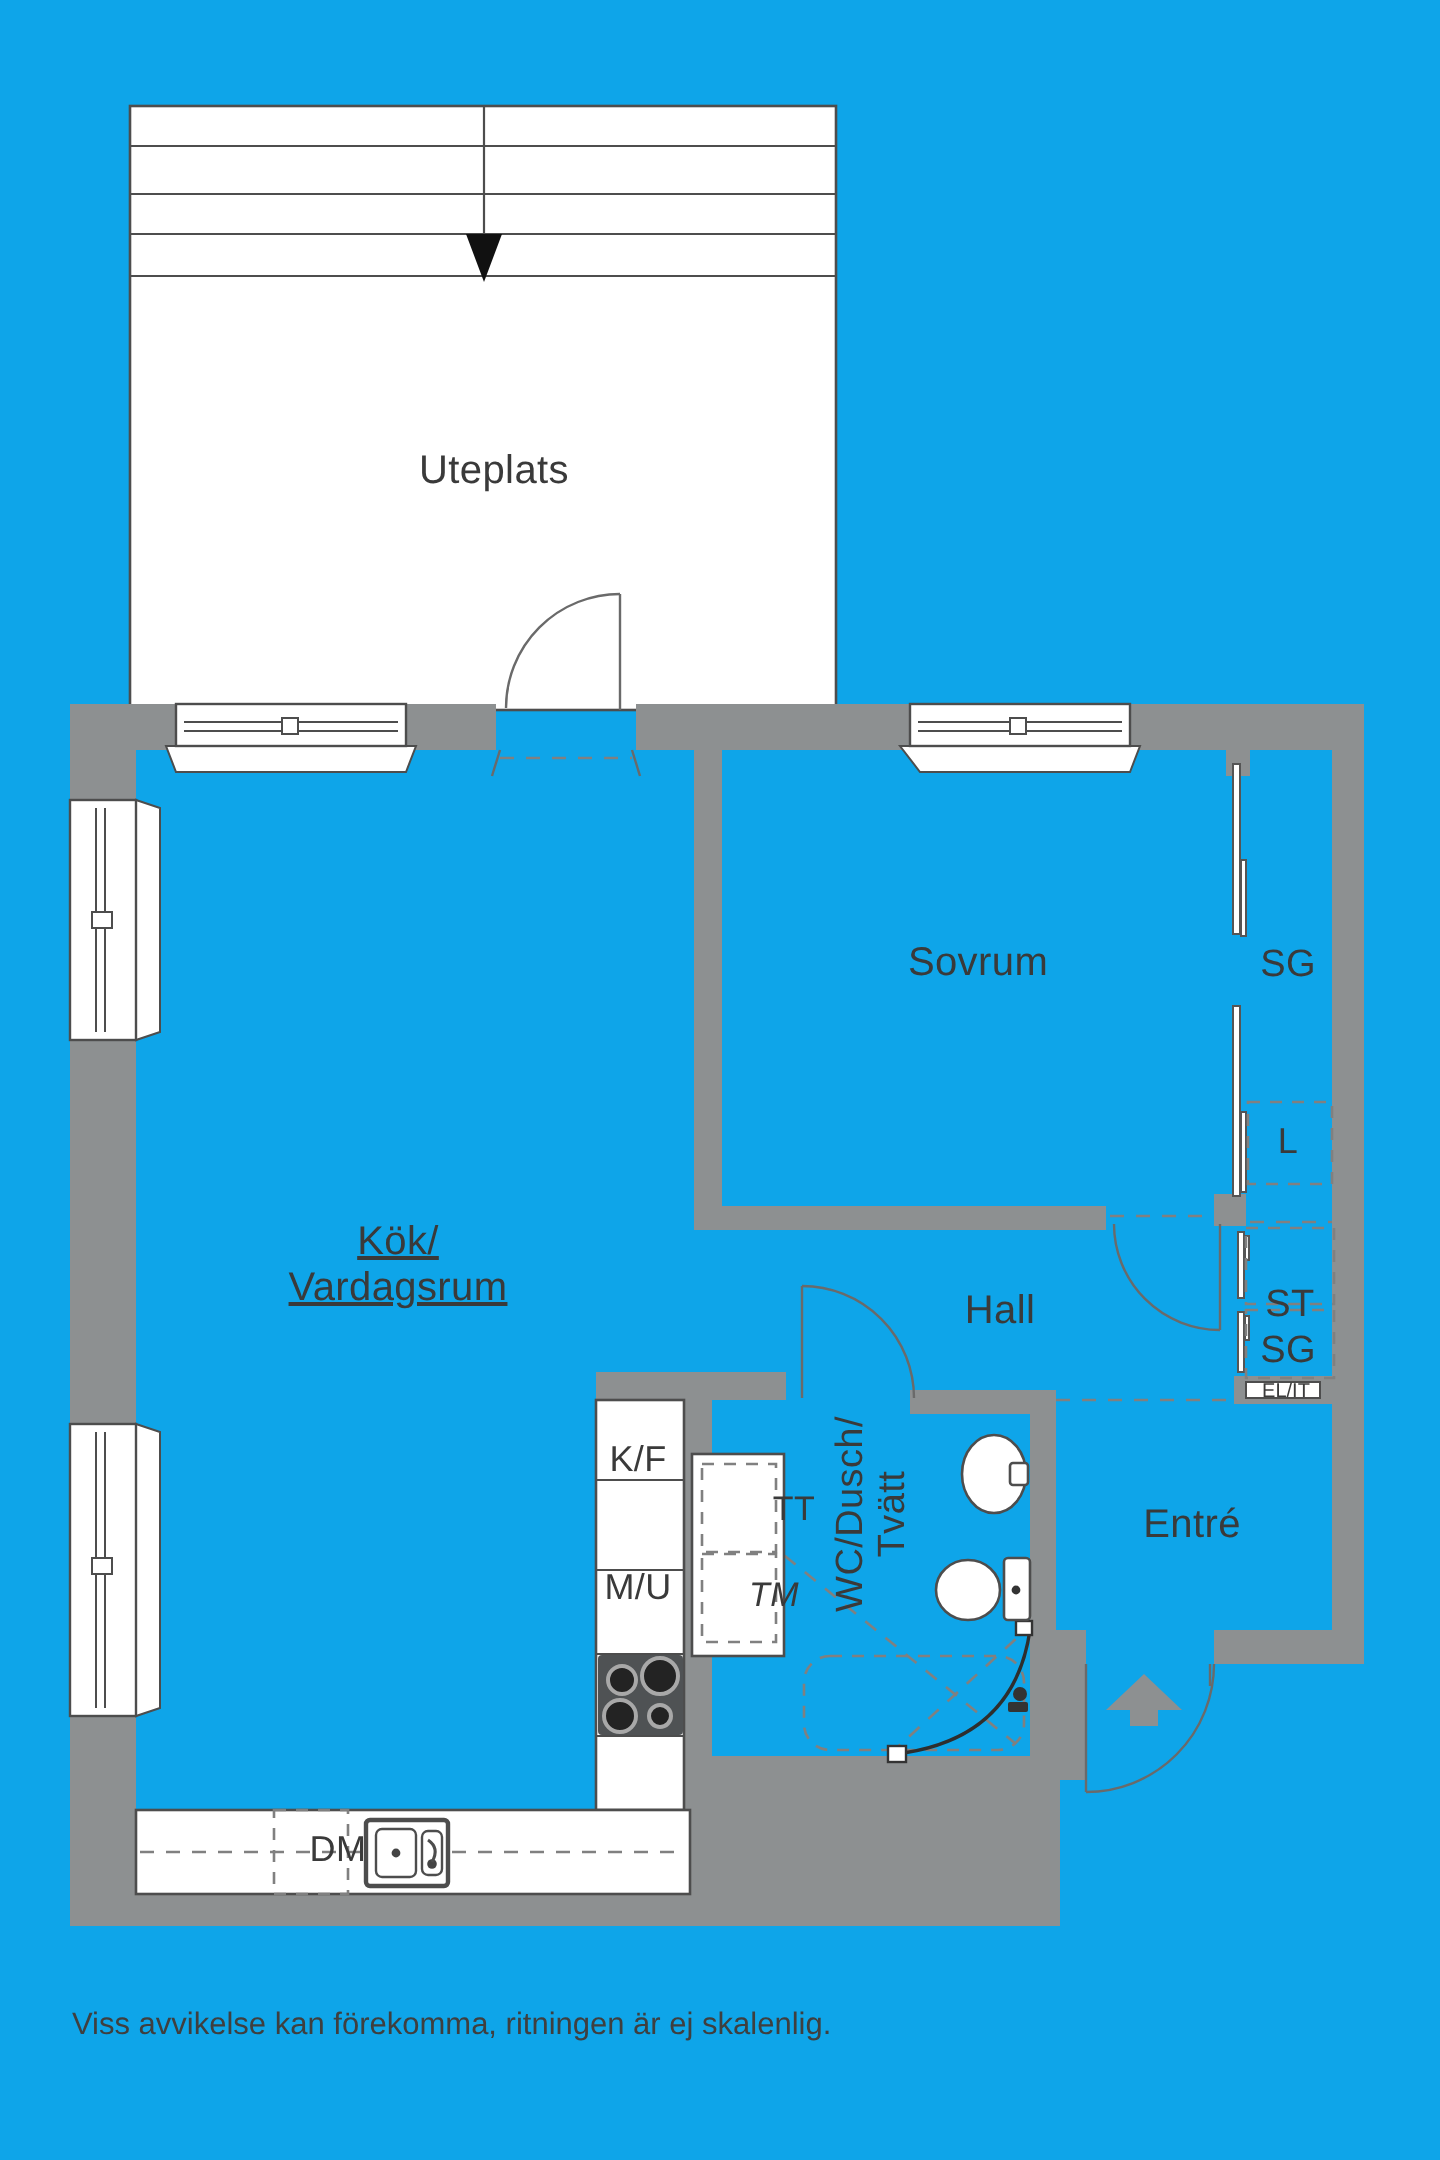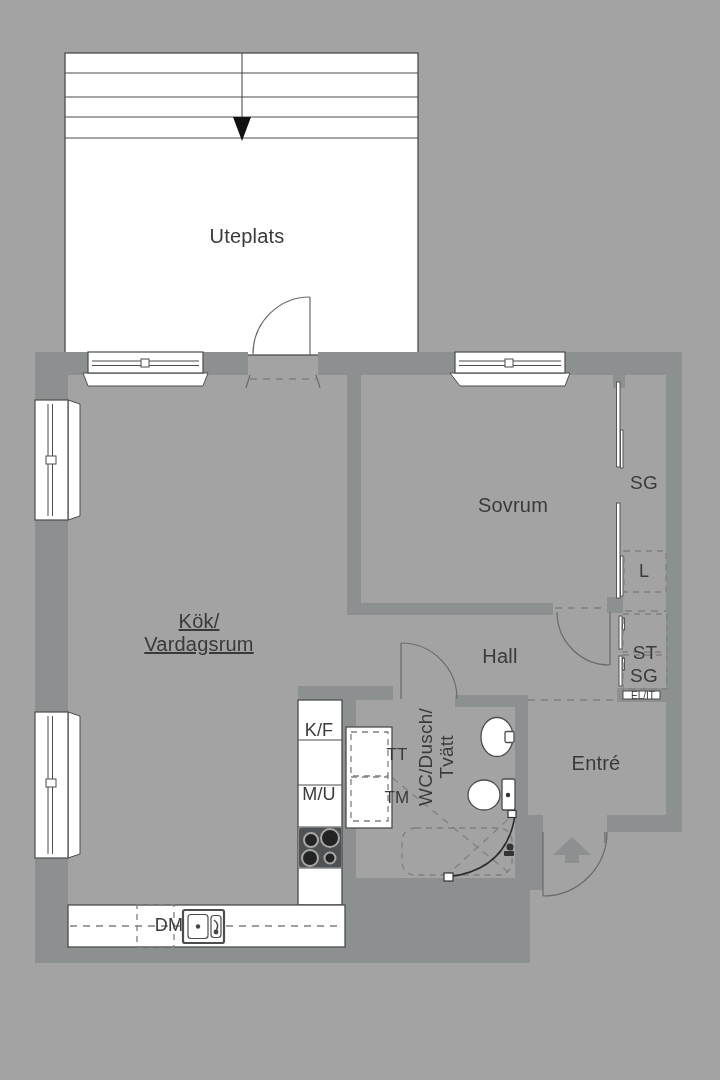--- a/index.html
+++ b/index.html
@@ -1,17 +1,17 @@
 <!DOCTYPE html>
 <html><head>
 <meta charset="utf-8">
 <style>
   html,body{margin:0;padding:0;background:#ffffff;}
   .plan{
-    position:relative;width:720px;height:1080px;background:#a3a3a3;
+    position:relative;width:720px;height:1080px;background:#0ea5e9;
     font-family:"Liberation Sans", sans-serif;color:#3a3a3a;overflow:hidden;
   }
   .plan svg{position:absolute;left:0;top:0;}
   .lbl{
     position:absolute;transform:translate(-50%,-50%);
     color:#3a3a3a;font-size:20px;white-space:nowrap;line-height:1.15;
     letter-spacing:.2px;
   }
   .lbl.center{text-align:center;text-decoration:underline;}
   .lbl.rot{transform:translate(-50%,-50%) rotate(-90deg);text-align:center;line-height:21px;font-size:19px;}
@@ -195,37 +195,38 @@
       </g>
       <g fill="#ffffff" stroke="#4d4d4d" stroke-width="1.3">
         <rect x="502" y="779" width="13" height="31" rx="2"></rect>
         <ellipse cx="484" cy="795" rx="16" ry="15"></ellipse>
         <circle cx="508" cy="795" r="2.2" fill="#333333" stroke="none"></circle>
       </g>
     </g>
   </svg>
 
   <div class="lbl" style="left:247px;top:236px;">Uteplats</div>
-  <div class="lbl" style="left:489px;top:505px;margin-left:24px;">Sovrum</div>
+  <div class="lbl" style="left:489px;top:482px;">Sovrum</div>
   <div class="lbl center" style="left:199px;top:633px;">
     <div>Kök/</div>
     <div>Vardagsrum</div>
   </div>
   <div class="lbl" style="left:500px;top:656px;">Hall</div>
   <div class="lbl rot" style="left:436px;top:757px;">
     <div>WC/Dusch/</div>
     <div>Tvätt</div>
   </div>
   <div class="lbl" style="left:596px;top:763px;">Entré</div>
 
   <div class="lbl s19" style="left:644px;top:483px;">SG</div>
   <div class="lbl s18" style="left:644px;top:571px;">L</div>
   <div class="lbl s19" style="left:645px;top:653px;">ST</div>
   <div class="lbl s19" style="left:644px;top:676px;">SG</div>
   <div class="lbl s10" style="left:643px;top:696px;">EL/IT</div>
 
   <div class="lbl s18" style="left:319px;top:730px;">K/F</div>
   <div class="lbl s18" style="left:319px;top:762px;margin-top:32px;">M/U</div>
   <div class="lbl s17" style="left:369px;top:755px;">TT</div>
-  <div class="lbl s17" style="left:369px;top:798px;">TM</div>
+  <div class="lbl s17" style="left:359px;top:798px;font-style:italic;">TM</div>
   <div class="lbl s18" style="left:169px;top:925px;">DM</div>
 
+  <div class="disclaimer">Viss avvikelse kan förekomma, ritningen är ej skalenlig.</div>
 </div>
 
 </body></html>

